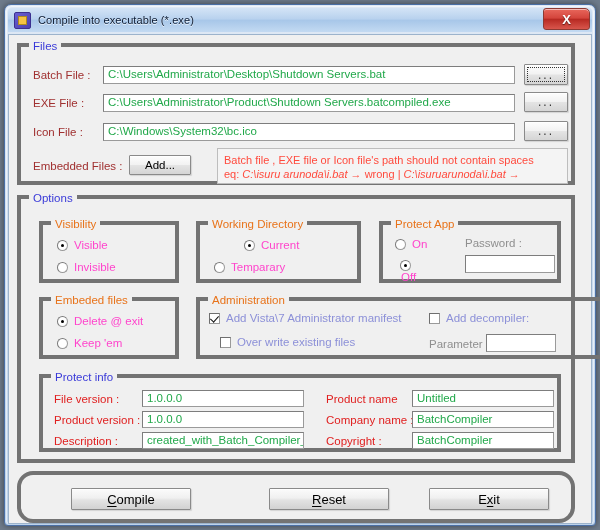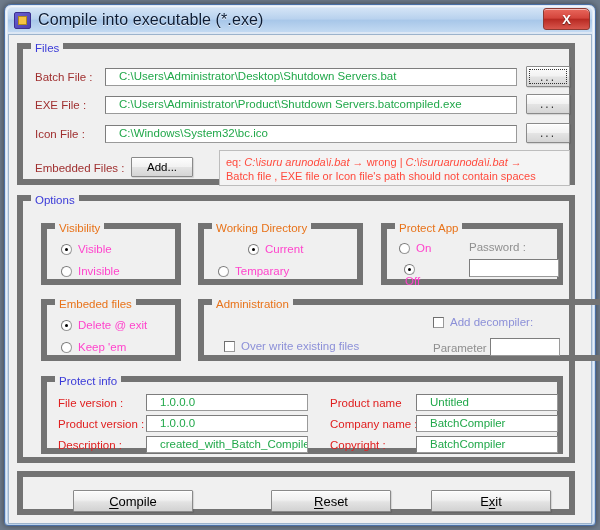--- a/index.html
+++ b/index.html
@@ -54,21 +54,21 @@
   }
   #win-icon::after {
     content: "";
     position: absolute; left: 3px; top: 3px;
     width: 7px; height: 7px;
     background: #f5c243;
     border: 1px solid #b08b1c;
   }
   #win-title {
     margin-left: 7px;
-    font-size: 16px;
+    font-size: 11px;
     color: #0c1b33;
     letter-spacing: 0.1px;
     text-shadow: 0 1px 0 rgba(255,255,255,0.75);
     white-space: nowrap;
   }
   #close-btn {
     position: absolute;
     right: 2px; top: 0px;
     width: 45px; height: 20px;
     border-radius: 3px 5px 3px 3px;
@@ -91,21 +91,21 @@
     margin-top: 2px;
     background: #f0f0f0;
     border: 1px solid #9cb3cc;
     box-sizing: border-box;
     padding: 6px;
   }
 
   
   .group {
     position: absolute;
-    border: 6px solid #737373;
+    border: 4px solid #737373;
     background: transparent;
     box-sizing: border-box;
     text-decoration: underline;
   }
   .group > .legend {
     position: absolute;
     top: -7px; left: 8px;
     padding: 0 4px;
     background: #f0f0f0;
     font-size: 11.5px;
@@ -130,21 +130,21 @@
   .txt {
     position: absolute;
     box-sizing: border-box;
     border: 1px solid #9a9a9a;
     border-top-color: #7d7d7d;
     border-left-color: #7d7d7d;
     background: #ffffff;
     font-family: "Liberation Sans", sans-serif;
     font-size: 11.5px;
     color: #21a84a;
-    padding: 0 13px;
+    padding: 0 4px;
     line-height: 15px;
     outline: none;
     white-space: nowrap;
     overflow: hidden;
   }
   .txt.empty { color: #000; }
 
   
   .btn {
     position: absolute;
@@ -298,22 +298,22 @@
       <div class="btn" style="left:503px; top:74px; width:44px; height:20px;">
         <span class="dots">...</span>
       </div>
 
       <div class="lbl lbl-dark-red" style="left:12px; top:113px;">Embedded Files :</div>
       <div class="btn" style="left:108px; top:108px; width:62px; height:20px;">
         <span>Add...</span>
       </div>
 
       <div id="warn-box" style="left:196px; top:101px; width:351px; height:36px;">
+        <div class="warn-line">Batch file , EXE file or Icon file's path should not contain spaces</div>
         <div class="warn-line"><span>eq: </span><i>C:\isuru arunoda\i.bat</i><span> → wrong | </span><i>C:\isuruarunoda\i.bat</i><span> →</span></div>
-        <div class="warn-line">Batch file , EXE file or Icon file's path should not contain spaces</div>
       </div>
     </div>
 
     <div class="group" style="left:8px; top:160px; width:558px; height:268px;">
       <div class="legend legend-blue">Options</div>
 
       <div class="group" style="left:18px; top:22px; width:140px; height:62px;">
         <div class="legend legend-orange">Visibility</div>
         <div class="radio-row" style="left:14px; top:14px;">
           <span class="radio on"></span>
@@ -358,20 +358,24 @@
           <span class="radio-label">Delete @ exit</span>
         </div>
         <div class="radio-row" style="left:14px; top:36px;">
           <span class="radio"></span>
           <span class="radio-label">Keep 'em</span>
         </div>
       </div>
 
       <div class="group" style="left:175px; top:98px; width:436px; height:62px;">
         <div class="legend legend-orange">Administration</div>
+        <div class="check-row" style="left:9px; top:11px;">
+          <span class="check on"></span>
+          <span class="check-label">Add Vista\7 Administrator manifest</span>
+        </div>
         <div class="check-row" style="left:9px; top:35px;padding-left:11px;">
           <span class="check"></span>
           <span class="check-label">Over write existing files</span>
         </div>
         <div class="check-row" style="left:229px; top:11px;">
           <span class="check"></span>
           <span class="check-label">Add decompiler:</span>
         </div>
         <div class="lbl lbl-gray" style="left:229px; top:37px;">Parameter :</div>
         <div class="txt empty" style="left:286px; top:33px; width:70px; height:18px;"></div>
@@ -393,21 +397,21 @@
         <div class="txt" style="left:369px; top:12px; width:142px; height:17px;">Untitled</div>
 
         <div class="lbl lbl-red" style="left:283px; top:36px;">Company name :</div>
         <div class="txt" style="left:369px; top:33px; width:142px; height:17px;">BatchCompiler</div>
 
         <div class="lbl lbl-red" style="left:283px; top:57px;">Copyright :</div>
         <div class="txt" style="left:369px; top:54px; width:142px; height:17px;">BatchCompiler</div>
       </div>
     </div>
 
-    <div class="group" style="left:8px; top:436px; width:558px; height:44px;">
+    <div class="group" style="left:8px; top:436px; width:558px; height:52px;border-radius:16px;">
       <div class="btn big-btn" style="left:50px; top:13px; width:120px;">
         <span><u>C</u><span>ompile</span></span>
       </div>
       <div class="btn big-btn" style="left:248px; top:13px; width:120px;">
         <span><u>R</u><span>eset</span></span>
       </div>
       <div class="btn big-btn" style="left:408px; top:13px; width:120px;">
         <span><span>E</span><u>x</u><span>it</span></span>
       </div>
     </div>

